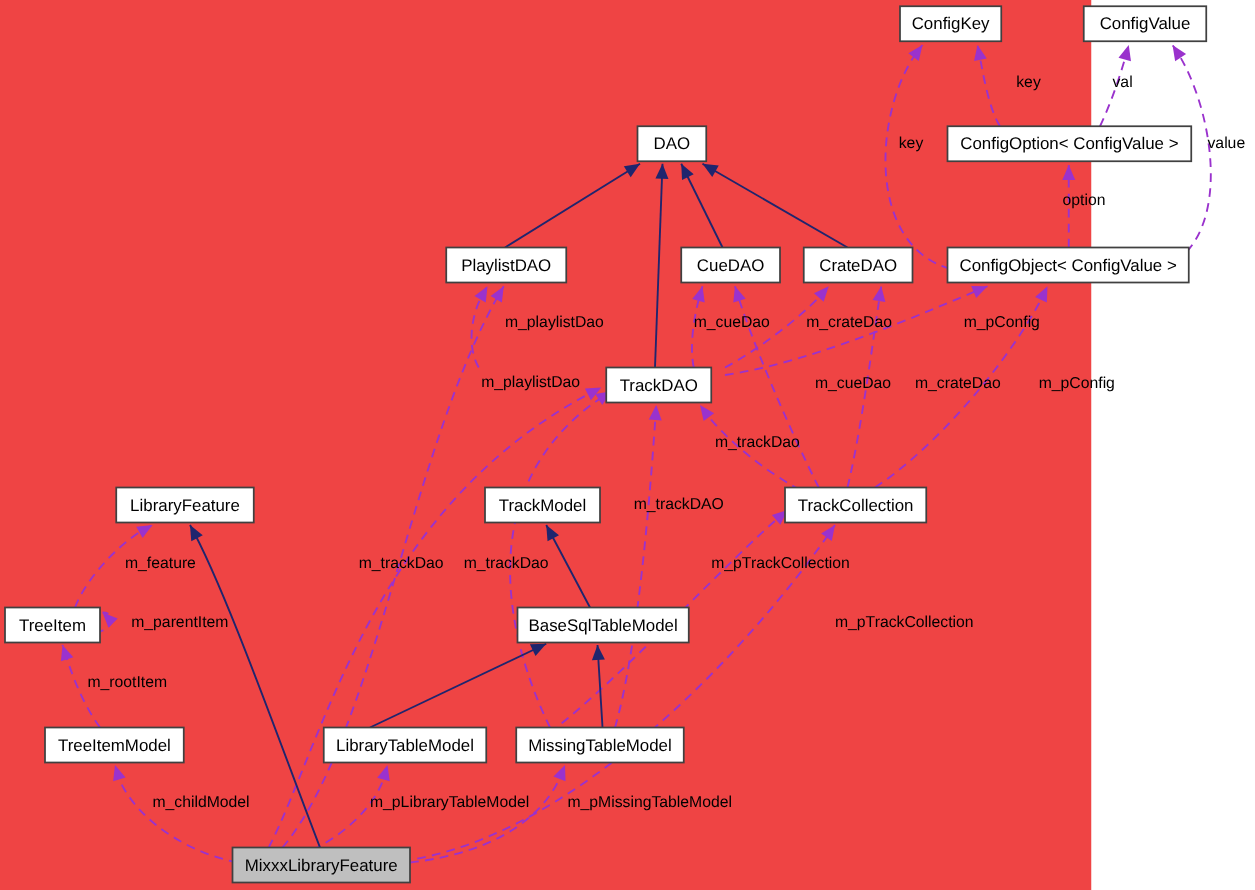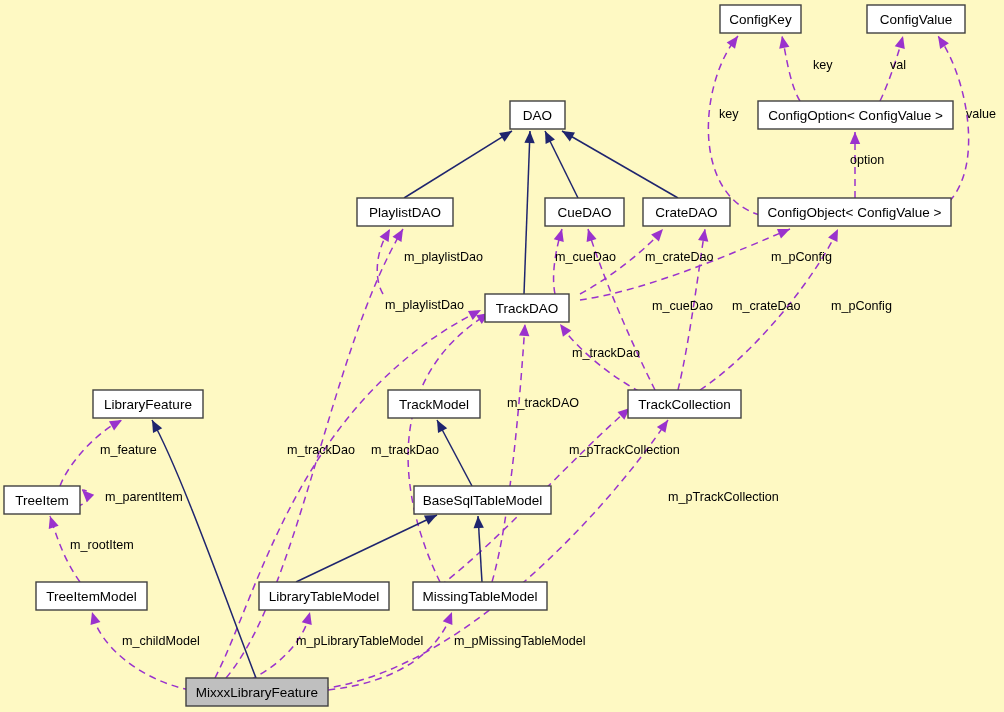--- a/index.html
+++ b/index.html
@@ -2,23 +2,23 @@
 <html><head>
 <meta charset="utf-8">
 <style>
   html, body {
     margin: 0;
     padding: 0;
     background: #ffffff;
   }
   #diagram-root {
     position: relative;
-    width: 1004px;
+    width: 873px;
     height: 712px;
-    background: #fef9c3;
+    background: #ef4444;
     font-family: "Liberation Sans", sans-serif;
   }
   svg.uml-canvas {
     position: absolute;
     left: 0;
     top: 0;
     width: 1004px;
     height: 712px;
     overflow: visible;
   }

